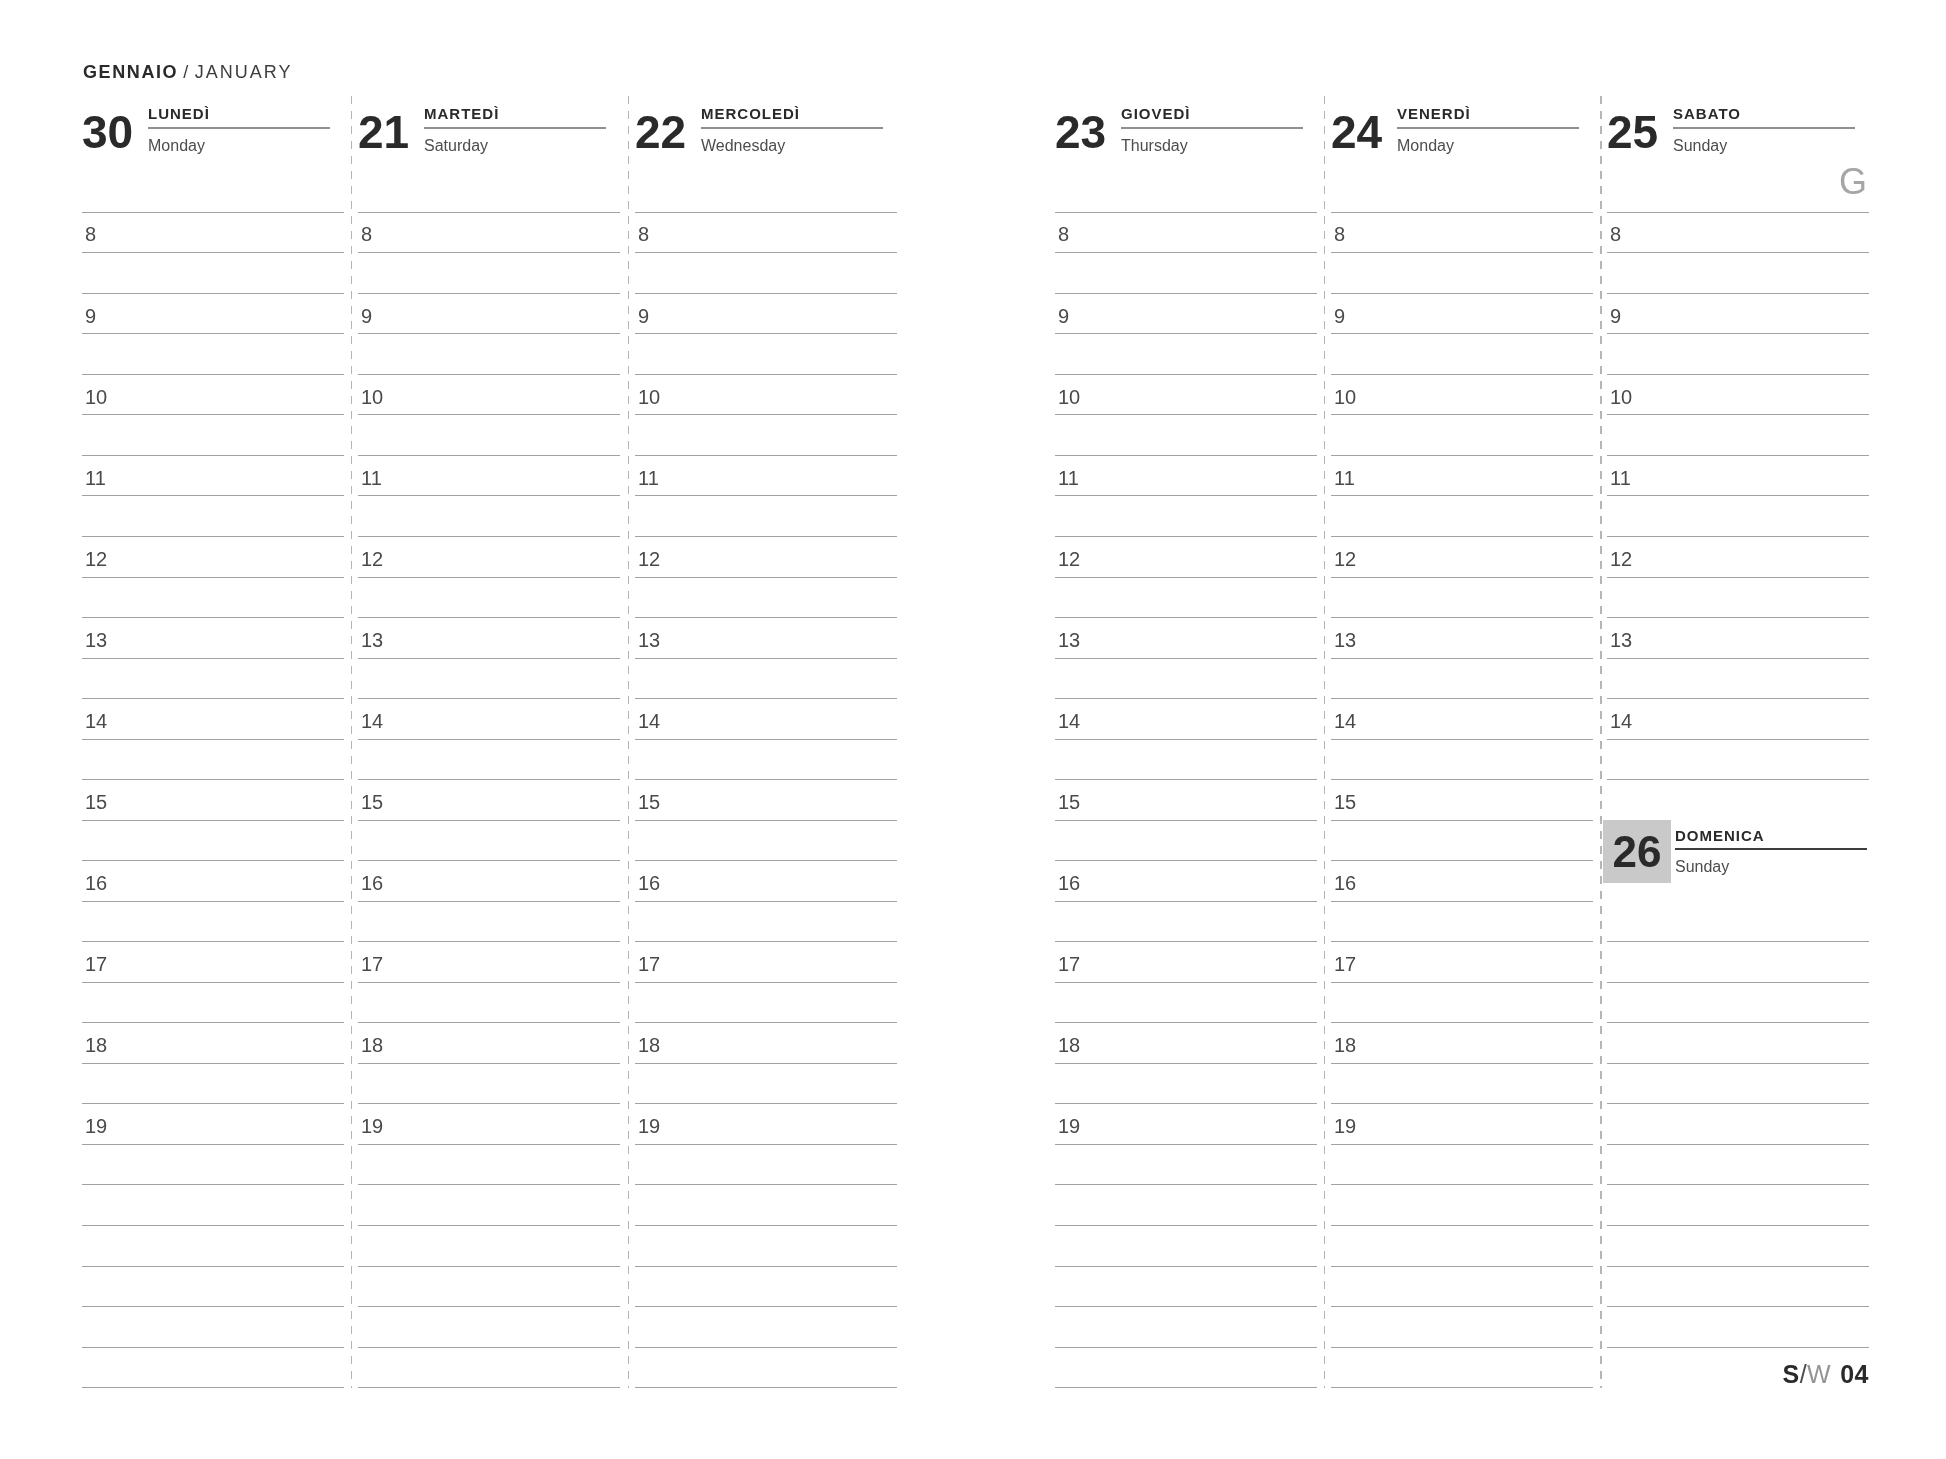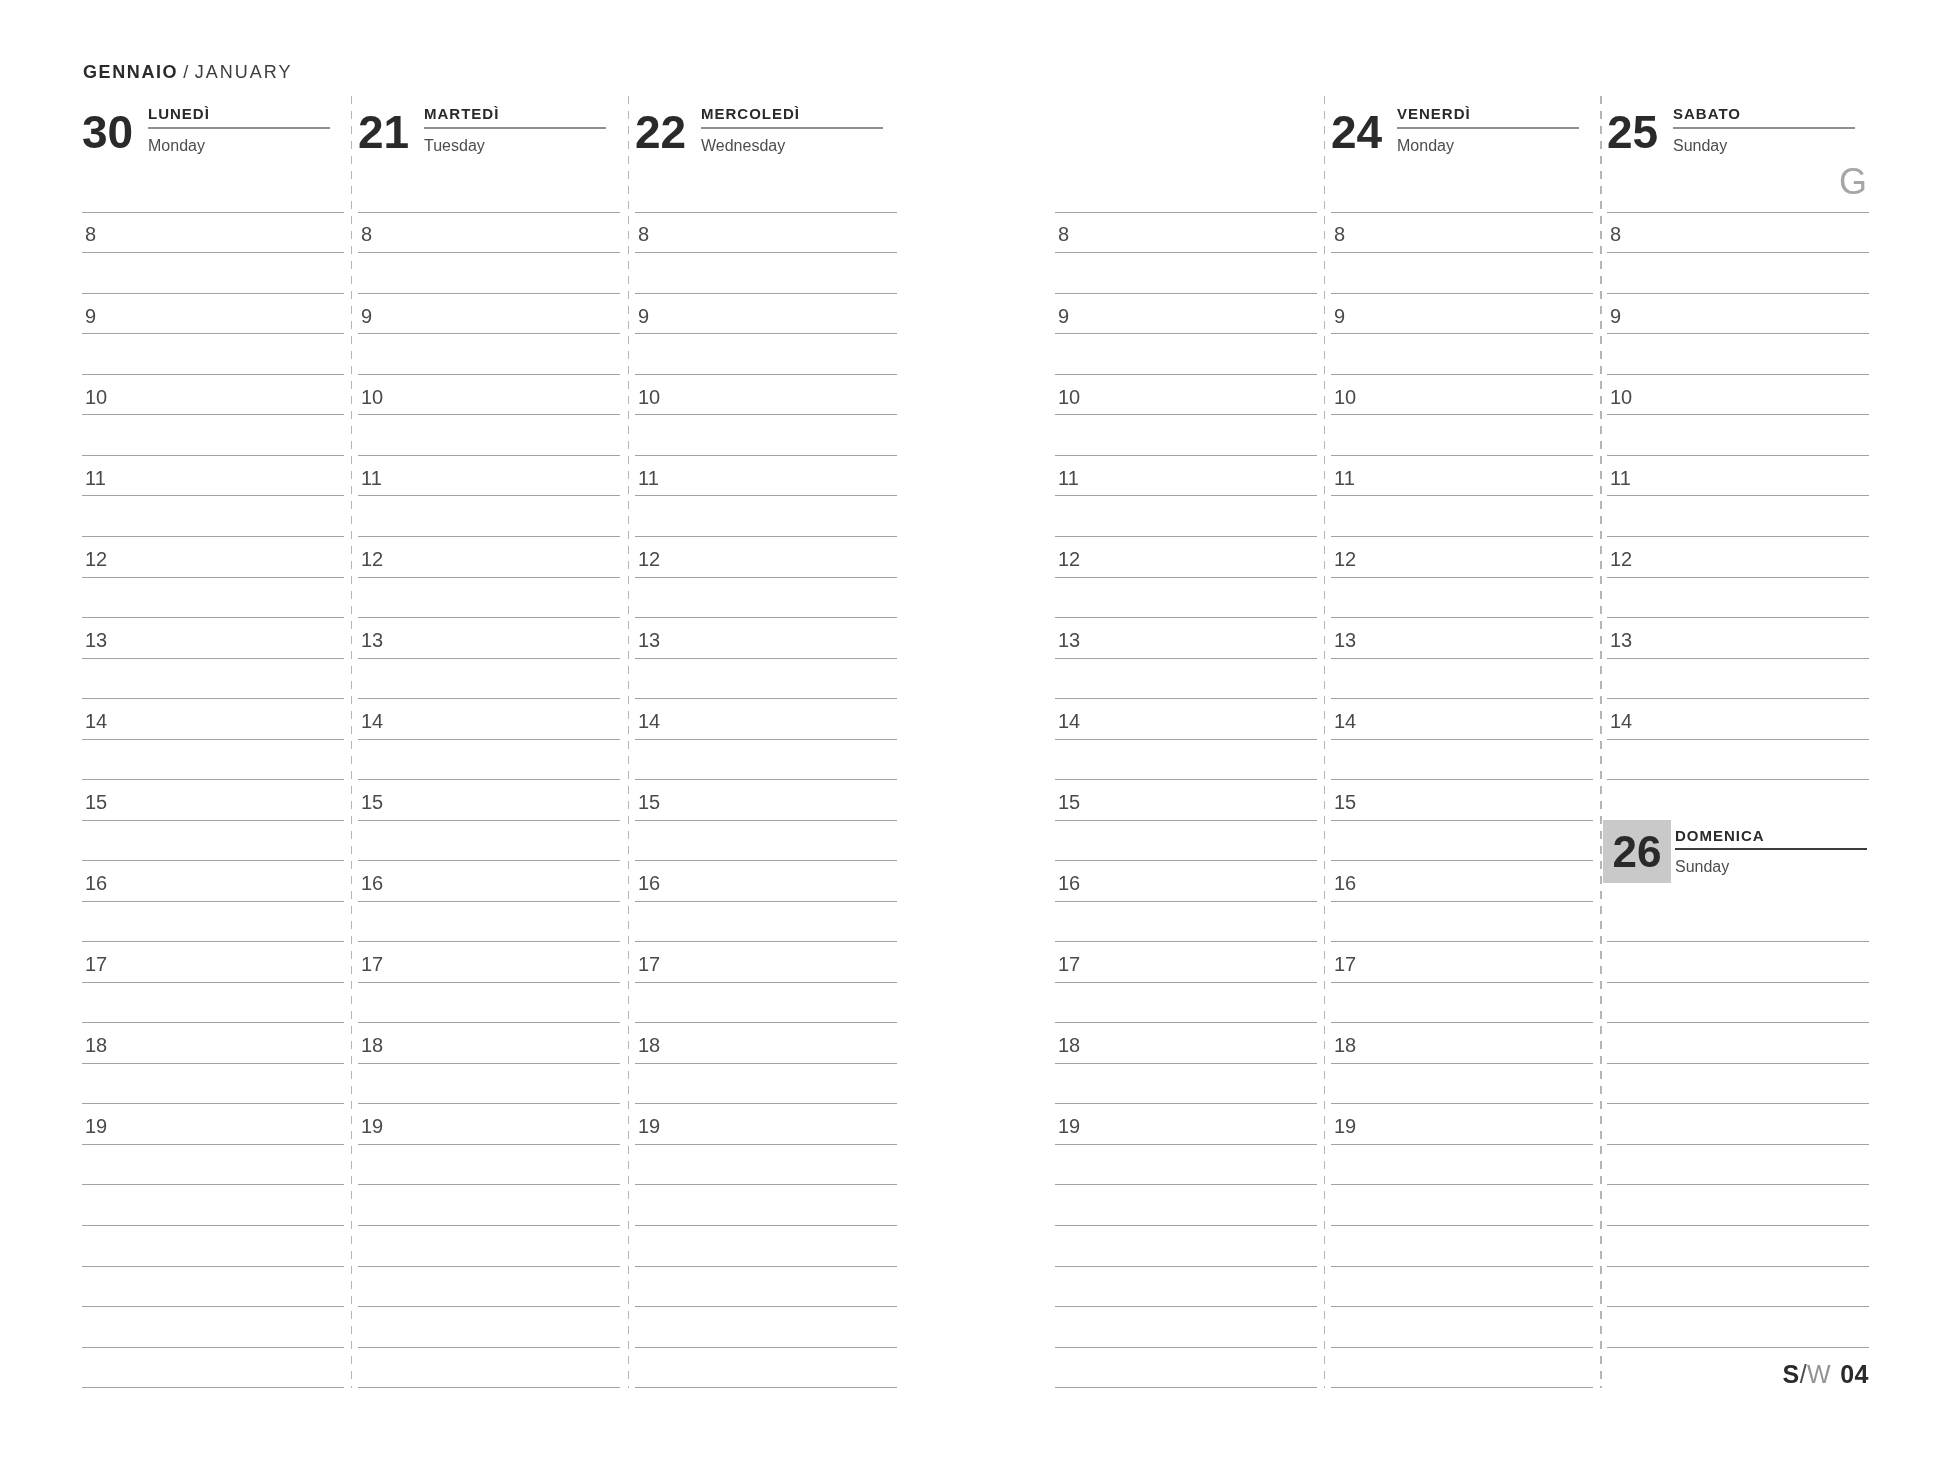--- a/index.html
+++ b/index.html
@@ -173,21 +173,21 @@
       <div class="hour-label" style="top: 941.2px; height: 40.5px;">17</div>
       <div class="hour-label" style="top: 1022.3px; height: 40.5px;">18</div>
       <div class="hour-label" style="top: 1103.4px; height: 40.5px;">19</div>
     </div>
     <div class="day-col" style="left: 358px; width: 262px;">
     <div class="day-head">
       <div class="day-num">21</div>
       <div class="day-names">
         <div class="day-name-it">MARTEDÌ</div>
         <div class="head-rule"></div>
-        <div class="day-name-en">Tuesday</div>
+        <div class="day-name-en">Saturday</div>
       </div>
     </div>
   <div class="grid-line" style="top: 211.7px;"></div>
       <div class="grid-line" style="top: 252.2px;"></div>
       <div class="grid-line" style="top: 292.8px;"></div>
       <div class="grid-line" style="top: 333.3px;"></div>
       <div class="grid-line" style="top: 373.8px;"></div>
       <div class="grid-line" style="top: 414.4px;"></div>
       <div class="grid-line" style="top: 454.9px;"></div>
       <div class="grid-line" style="top: 495.4px;"></div>
@@ -272,20 +272,28 @@
       <div class="hour-label" style="top: 535.9px; height: 40.5px;">12</div>
       <div class="hour-label" style="top: 617px; height: 40.5px;">13</div>
       <div class="hour-label" style="top: 698.1px; height: 40.5px;">14</div>
       <div class="hour-label" style="top: 779.1px; height: 40.5px;">15</div>
       <div class="hour-label" style="top: 860.2px; height: 40.5px;">16</div>
       <div class="hour-label" style="top: 941.2px; height: 40.5px;">17</div>
       <div class="hour-label" style="top: 1022.3px; height: 40.5px;">18</div>
       <div class="hour-label" style="top: 1103.4px; height: 40.5px;">19</div>
     </div>
     <div class="day-col" style="left: 1055px; width: 262px;">
+    <div class="day-head">
+      <div class="day-num">23</div>
+      <div class="day-names">
+        <div class="day-name-it">GIOVEDÌ</div>
+        <div class="head-rule"></div>
+        <div class="day-name-en">Thursday</div>
+      </div>
+    </div>
   <div class="grid-line" style="top: 211.7px;"></div>
       <div class="grid-line" style="top: 252.2px;"></div>
       <div class="grid-line" style="top: 292.8px;"></div>
       <div class="grid-line" style="top: 333.3px;"></div>
       <div class="grid-line" style="top: 373.8px;"></div>
       <div class="grid-line" style="top: 414.4px;"></div>
       <div class="grid-line" style="top: 454.9px;"></div>
       <div class="grid-line" style="top: 495.4px;"></div>
       <div class="grid-line" style="top: 535.9px;"></div>
       <div class="grid-line" style="top: 576.5px;"></div>

